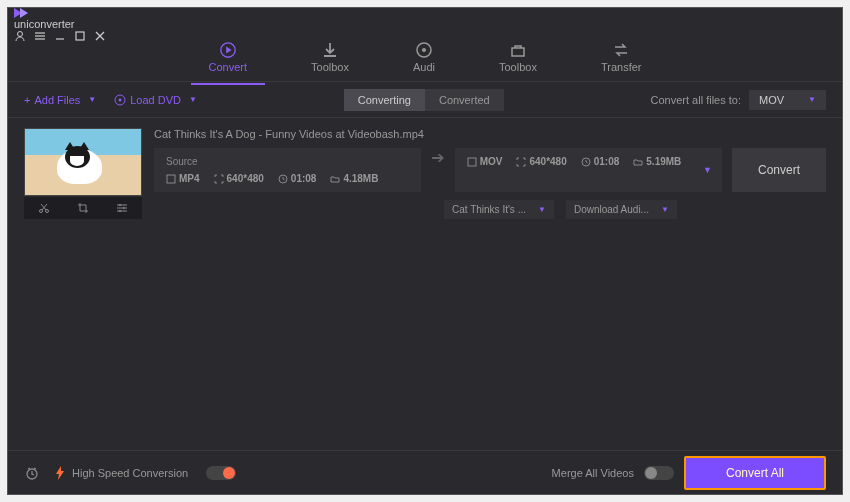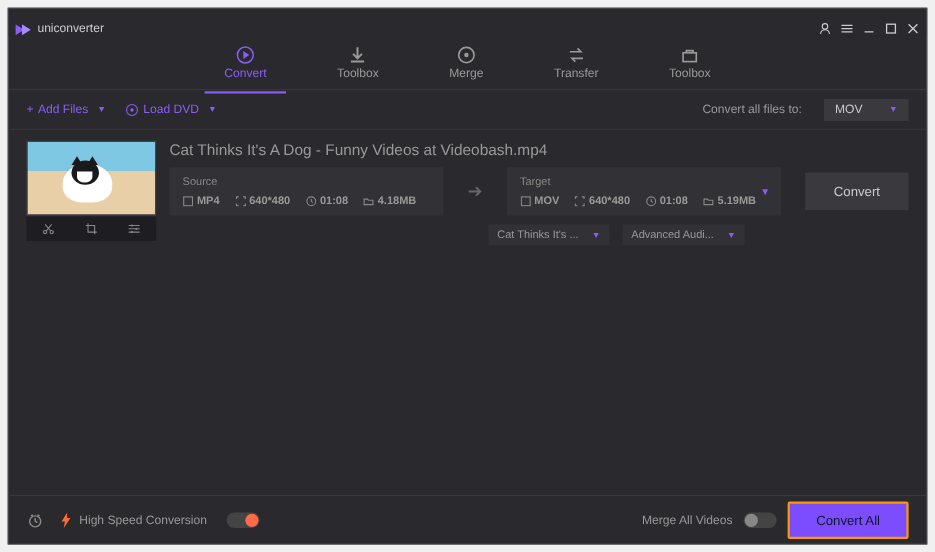--- a/index.html
+++ b/index.html
@@ -1,73 +1,73 @@
 <!DOCTYPE html>
 <html><head>
 <meta charset="utf-8">
 <style>
 * { margin: 0; padding: 0; box-sizing: border-box; font-family: Arial, sans-serif; }
 body { background: #f0f0f0; width: 850px; height: 502px; overflow: hidden; position: relative; }
 .app { width: 836px; height: 488px; margin: 7px; background: #2a2a2e; border: 1px solid #555; display: flex; flex-direction: column; }
-.titlebar { height: 24px; background: #2a2a2e; display: flex; align-items: flex-end; padding: 0 6px; color: #aaa; font-size: 11px; }
+.titlebar { height: 24px; background: #2a2a2e; display: flex; align-items: flex-start; padding: 0 6px; color: #aaa; font-size: 11px; flex-direction: column; }
 .titlebar .logo { width: 14px; height: 10px; margin-right: 6px; display: flex; align-items: center; }
 .titlebar .brand { flex: 1; color: #ccc; }
 .win-controls { display: flex; gap: 8px; font-size: 12px; color: #ccc; }
 .win-controls span { cursor: pointer; }
 .navbar { height: 50px; display: flex; justify-content: center; align-items: center; gap: 48px; border-bottom: 1px solid #3a3a3e; }
 .nav-item { display: flex; flex-direction: column; align-items: center; gap: 2px; color: #999; font-size: 11px; cursor: pointer; padding: 4px 8px; position: relative; }
 .nav-item.active { color: #8b5cf6; }
 .nav-item.active::after { content: ''; position: absolute; bottom: -8px; left: -10px; right: -10px; height: 2px; background: #8b5cf6; }
 .nav-icon { width: 18px; height: 18px; display: flex; align-items: center; justify-content: center; }
 .toolbar { height: 36px; display: flex; align-items: center; padding: 0 16px; background: #2a2a2e; border-bottom: 1px solid #3a3a3e; font-size: 11px; }
 .tb-left { display: flex; gap: 18px; align-items: center; }
 .add-files { color: #8b5cf6; display: flex; align-items: center; gap: 4px; cursor: pointer; }
 .load-dvd { color: #8b5cf6; display: flex; align-items: center; gap: 4px; cursor: pointer; }
 .chev-down { font-size: 8px; margin-left: 4px; }
 .tb-center { margin-left: auto; display: flex; }
 .tab-btn { background: #3a3a3e; color: #999; padding: 5px 14px; font-size: 11px; cursor: pointer; border: none; }
 .tab-btn.active { background: #4a4a50; color: #ccc; }
-.tb-right { margin-left: auto; display: flex; align-items: center; gap: 20px; color: #999; }
+.tb-right { margin-left: auto; display: flex; align-items: center; gap: 8px; color: #999; }
 .format-select { background: #3a3a3e; color: #ccc; padding: 4px 10px; font-size: 11px; border: none; display: flex; align-items: center; gap: 20px; cursor: pointer; min-width: 70px; justify-content: space-between; }
 .content { flex: 1; background: #2a2a2e; padding: 10px 16px; overflow: auto; }
 .file-row { display: flex; gap: 12px; }
 .thumb-col { width: 118px; }
 .thumb { width: 118px; height: 68px; background: linear-gradient(180deg, #7ec8e3 0%, #7ec8e3 40%, #e8cfa8 40%, #e8cfa8 100%); border: 1px solid #444; position: relative; overflow: hidden; }
 .cat { position: absolute; left: 30px; top: 15px; width: 50px; height: 40px; }
 .cat-body { position: absolute; width: 45px; height: 35px; background: #fff; border-radius: 50% 50% 40% 40%; bottom: 0; left: 2px; }
 .cat-head { position: absolute; width: 25px; height: 22px; background: #1a1a1a; border-radius: 50%; top: 2px; left: 10px; }
 .cat-ear1 { position: absolute; width: 0; height: 0; border-left: 5px solid transparent; border-right: 5px solid transparent; border-bottom: 8px solid #1a1a1a; top: -2px; left: 10px; }
 .cat-ear2 { position: absolute; width: 0; height: 0; border-left: 5px solid transparent; border-right: 5px solid transparent; border-bottom: 8px solid #1a1a1a; top: -2px; left: 24px; }
 .cat-face { position: absolute; width: 14px; height: 10px; background: #fff; border-radius: 0 0 50% 50%; top: 12px; left: 15px; }
 .thumb-tools { height: 22px; background: #1e1e22; display: flex; justify-content: space-around; align-items: center; color: #888; font-size: 12px; margin-top: 1px; }
 .thumb-tools span { cursor: pointer; }
 .details-col { flex: 1; }
-.filename { color: #999; font-size: 14px; margin-bottom: 8px; }
-.src-tgt-row { display: flex; align-items: center; gap: 22px; }
+.filename { color: #999; font-size: 11px; margin-bottom: 8px; }
+.src-tgt-row { display: flex; gap: 10px; }
 .panel { background: #323236; padding: 8px 12px; flex: 1; min-width: 230px; }
 .panel-label { color: #888; font-size: 10px; margin-bottom: 6px; }
 .panel-meta { display: flex; gap: 14px; color: #999; font-size: 10px; align-items: center; font-weight: bold; }
 .meta-item { display: flex; align-items: center; gap: 3px; }
 .arrow { color: #666; font-size: 16px; }
 .target-panel { position: relative; }
 .target-chev { position: absolute; right: 10px; top: 50%; transform: translateY(-50%); color: #8b5cf6; font-size: 9px; cursor: pointer; }
 .convert-btn { background: #3a3a3e; color: #ccc; border: none; padding: 10px 26px; font-size: 12px; cursor: pointer; }
 .sub-row { display: flex; gap: 12px; margin-top: 8px; margin-left: 290px; }
 .sub-select { background: #323236; color: #999; font-size: 10px; padding: 4px 8px; display: flex; align-items: center; gap: 8px; cursor: pointer; }
 .sub-select .chev-down { color: #8b5cf6; }
 .footer { height: 44px; background: #2a2a2e; border-top: 1px solid #3a3a3e; display: flex; align-items: center; padding: 0 16px; font-size: 11px; }
 .clock { color: #888; margin-right: 14px; font-size: 14px; }
 .bolt { color: #ff6b35; margin-right: 6px; font-size: 13px; }
 .hs-label { color: #999; margin-right: 18px; }
 .toggle { width: 30px; height: 14px; background: #444; border-radius: 7px; position: relative; cursor: pointer; }
 .toggle.on::after { content: ''; position: absolute; width: 12px; height: 12px; background: #ff6b4a; border-radius: 50%; top: 1px; right: 1px; }
 .toggle.off::after { content: ''; position: absolute; width: 12px; height: 12px; background: #888; border-radius: 50%; top: 1px; left: 1px; }
 .footer-right { margin-left: auto; display: flex; align-items: center; gap: 10px; }
 .merge-label { color: #999; }
-.convert-all { background: #7c4dff; color: #0f172a; border: 2px solid #ff9800; padding: 8px 24px; font-size: 12px; cursor: pointer; border-radius: 2px; }
+.convert-all { background: #7c4dff; color: #fef9c3; border: 2px solid #ff9800; padding: 8px 40px; font-size: 12px; cursor: pointer; border-radius: 2px; }
 svg { display: block; }
 </style>
 </head>
 <body>
 
 <div class="app">
   <div class="titlebar">
     <span class="logo">
       <svg width="14" height="10" viewBox="0 0 14 10">
           <polygon points="0,0 8,5 0,10" fill="#8b5cf6"></polygon>
@@ -126,58 +126,62 @@
       </span>
       <span>Toolbox</span>
     </div>
     <div class="nav-item">
       <span class="nav-icon">
         <svg width="18" height="18" viewBox="0 0 18 18">
             <circle cx="9" cy="9" r="7" fill="none" stroke="#999" stroke-width="1.5"></circle>
             <circle cx="9" cy="9" r="2" fill="#999"></circle>
           </svg>
       </span>
-      <span>Merge</span>
-    </div>
-    <div class="nav-item">
-      <span class="nav-icon">
-        <svg width="18" height="18" viewBox="0 0 18 18">
-            <path d="M3 6h10l-3-3M15 12H5l3 3" fill="none" stroke="#999" stroke-width="1.5"></path>
-          </svg>
-      </span>
-      <span>Transfer</span>
+      <span>Audi</span>
     </div>
     <div class="nav-item">
       <span class="nav-icon">
         <svg width="18" height="18" viewBox="0 0 18 18">
             <rect x="3" y="7" width="12" height="8" fill="none" stroke="#999" stroke-width="1.5"></rect>
             <path d="M6 7V5h6v2" fill="none" stroke="#999" stroke-width="1.5"></path>
           </svg>
       </span>
       <span>Toolbox</span>
+    </div>
+    <div class="nav-item">
+      <span class="nav-icon">
+        <svg width="18" height="18" viewBox="0 0 18 18">
+            <path d="M3 6h10l-3-3M15 12H5l3 3" fill="none" stroke="#999" stroke-width="1.5"></path>
+          </svg>
+      </span>
+      <span>Transfer</span>
     </div>
   </div>
 
   <div class="toolbar">
     <div class="tb-left">
       <div class="add-files">
         <span>+</span>
         <span>Add Files</span>
         <span class="chev-down">▼</span>
       </div>
       <div class="load-dvd">
         <span>
           <svg width="12" height="12" viewBox="0 0 12 12">
               <circle cx="6" cy="6" r="5" fill="none" stroke="#8b5cf6" stroke-width="1"></circle>
               <circle cx="6" cy="6" r="1.5" fill="#8b5cf6"></circle>
             </svg>
         </span>
         <span>Load DVD</span>
         <span class="chev-down">▼</span>
       </div>
+    </div>
+    <div class="tb-center">
+      <button class="tab-btn active">Converting</button>
+      <button class="tab-btn">Converted</button>
     </div>
     <div class="tb-right">
       <span>Convert all files to:</span>
       <div class="format-select">
         <span>MOV</span>
         <span class="chev-down" style="color:#8b5cf6">▼</span>
       </div>
     </div>
   </div>
 
@@ -246,21 +250,20 @@
               <span class="meta-item">
                 <svg width="10" height="10" viewBox="0 0 10 10">
                     <path d="M1 3h3l1 1h4v4H1z" fill="none" stroke="#888"></path>
                   </svg>
                 <span>4.18MB</span>
               </span>
             </div>
           </div>
           <span class="arrow">➔</span>
           <div class="panel target-panel">
-            <div class="panel-label">Target</div>
             <div class="panel-meta">
               <span class="meta-item">
                 <svg width="10" height="10" viewBox="0 0 10 10">
                     <rect x="1" y="1" width="8" height="8" fill="none" stroke="#888"></rect>
                   </svg>
                 <span>MOV</span>
               </span>
               <span class="meta-item">
                 <svg width="10" height="10" viewBox="0 0 10 10">
                     <path d="M1 3V1h2M9 3V1H7M1 7v2h2M9 7v2H7" fill="none" stroke="#888"></path>
@@ -284,21 +287,21 @@
             <span class="target-chev">▼</span>
           </div>
           <button class="convert-btn">Convert</button>
         </div>
         <div class="sub-row">
           <div class="sub-select">
             <span>Cat Thinks It's ...</span>
             <span class="chev-down">▼</span>
           </div>
           <div class="sub-select">
-            <span>Advanced Audi...</span>
+            <span>Download Audi...</span>
             <span class="chev-down">▼</span>
           </div>
         </div>
       </div>
     </div>
   </div>
 
   <div class="footer">
     <span class="clock">
       <svg width="16" height="16" viewBox="0 0 16 16">

